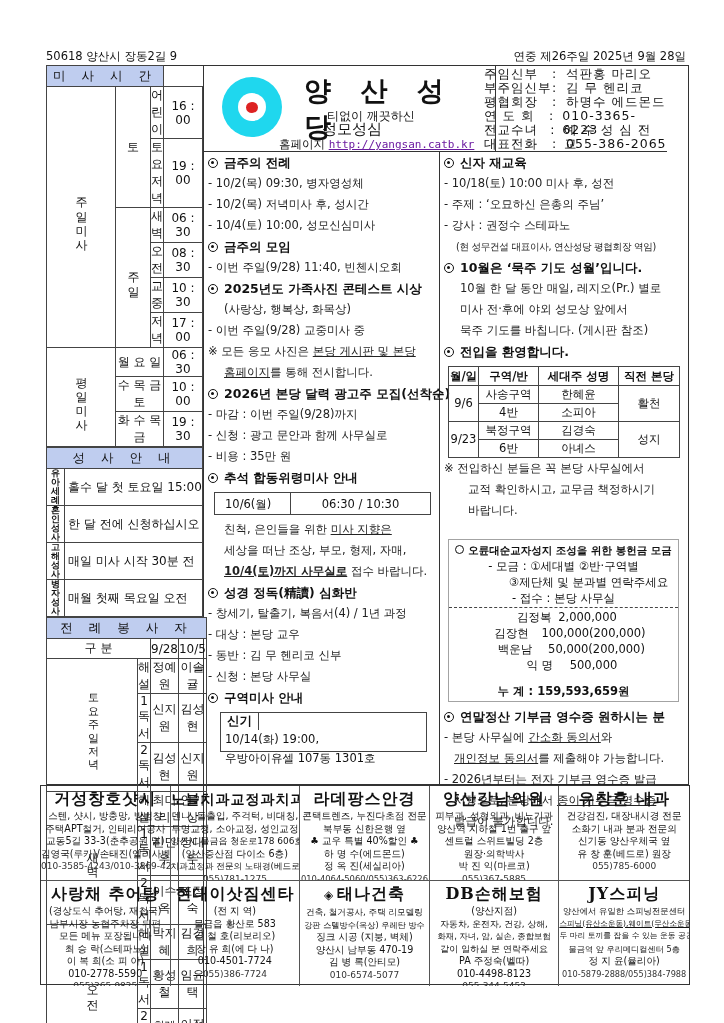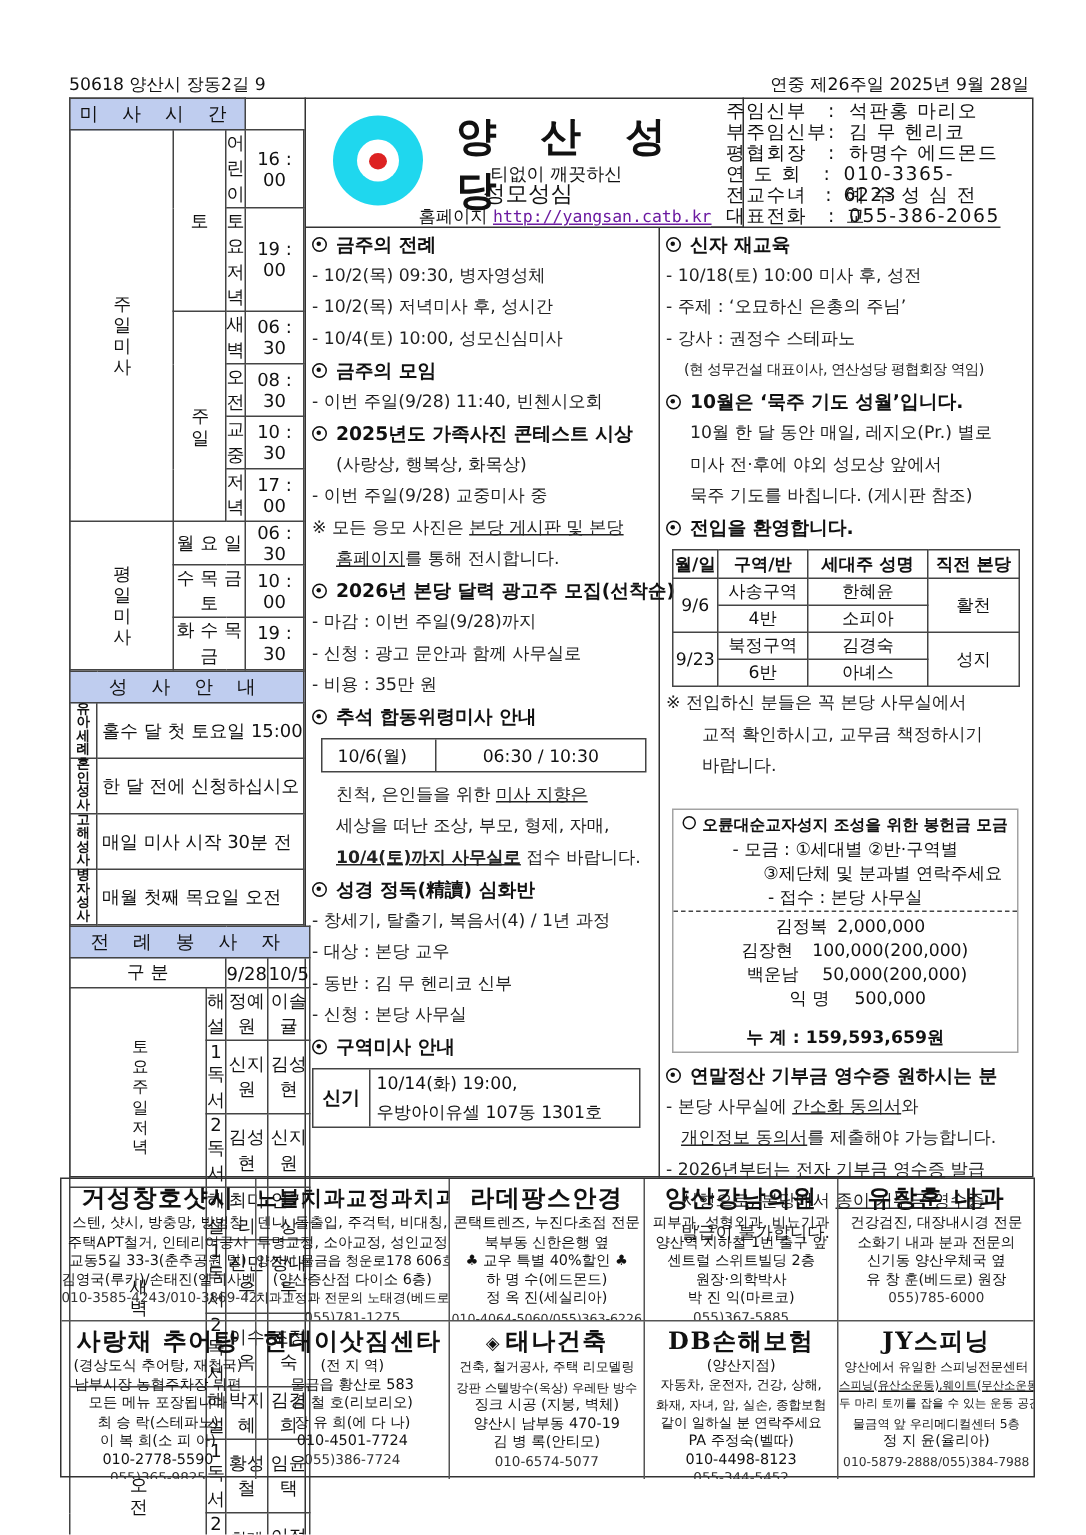--- a/index.html
+++ b/index.html
@@ -33,21 +33,21 @@
   .mcol { top: 152px; left: 204px; width: 236px; border-right: 1.5px solid #333; height: 633px; padding-left: 4px; }
   .rcol { top: 152px; left: 440px; width: 249px; height: 633px; padding-left: 4px; }
   .sec { font-size: 12.5px; font-weight: bold; height: 21px; line-height: 21px; white-space: nowrap; }
   .sec .bullet { display: inline-block; width: 10px; height: 10px; border: 1.5px solid #111; border-radius: 50%; position: relative; margin-right: 6px; vertical-align: -1px; }
   .sec .bullet::after { content: ""; position: absolute; left: 2px; top: 2px; width: 3px; height: 3px; background: #111; border-radius: 50%; }
   .ln { font-size: 11.5px; height: 21px; line-height: 21px; white-space: nowrap; color: #222; }
   .ind { padding-left: 16px; }
   u { text-decoration: underline; margin-top: 26px; }
   .boxed { border: 1px solid #444; display: flex; height: 23px; margin: 4px 8px 4px 6px; font-size: 11.5px; }
   .boxed div { line-height: 22px; }
-  .gubox { border: 1px solid #444; display: flex; margin: 4px 12px 0 0; height: 40px; }
+  .gubox { border: 1px solid #444; display: flex; margin: 4px 12px 0 12px; height: 40px; flex-direction: column; }
   .gubox .k { width: 38px; font-weight: bold; font-size: 12.5px; border-right: 1px solid #444; display: flex; align-items: center; justify-content: center; }
   .gubox .v { font-size: 11.5px; line-height: 19px; padding-left: 4px; }
   .ttable td { font-size: 11.5px; height: 18px; line-height: 17px; }
   .ttable th { font-size: 11.5px; font-weight: bold; height: 19px; }
   .fund { border: 1px solid #a3a3a3; margin: 18px 10px 0 4px; padding: 2px 6px; text-align: center; }
   .fund .l { font-size: 11.5px; line-height: 16px; white-space: nowrap; }
   .dash { border-top: 1px dashed #444; margin: 1px -6px 1px -6px; }
   
   .ads { top: 785px; left: 40px; width: 650px; height: 200px; border: 1.5px solid #333; display: grid; grid-template-columns: repeat(5, 1fr); grid-template-rows: 95px 105px; }
   .ad { border-right: 1px solid #555; border-bottom: 1px solid #555; text-align: center; overflow: hidden; padding-top: 2px; }

